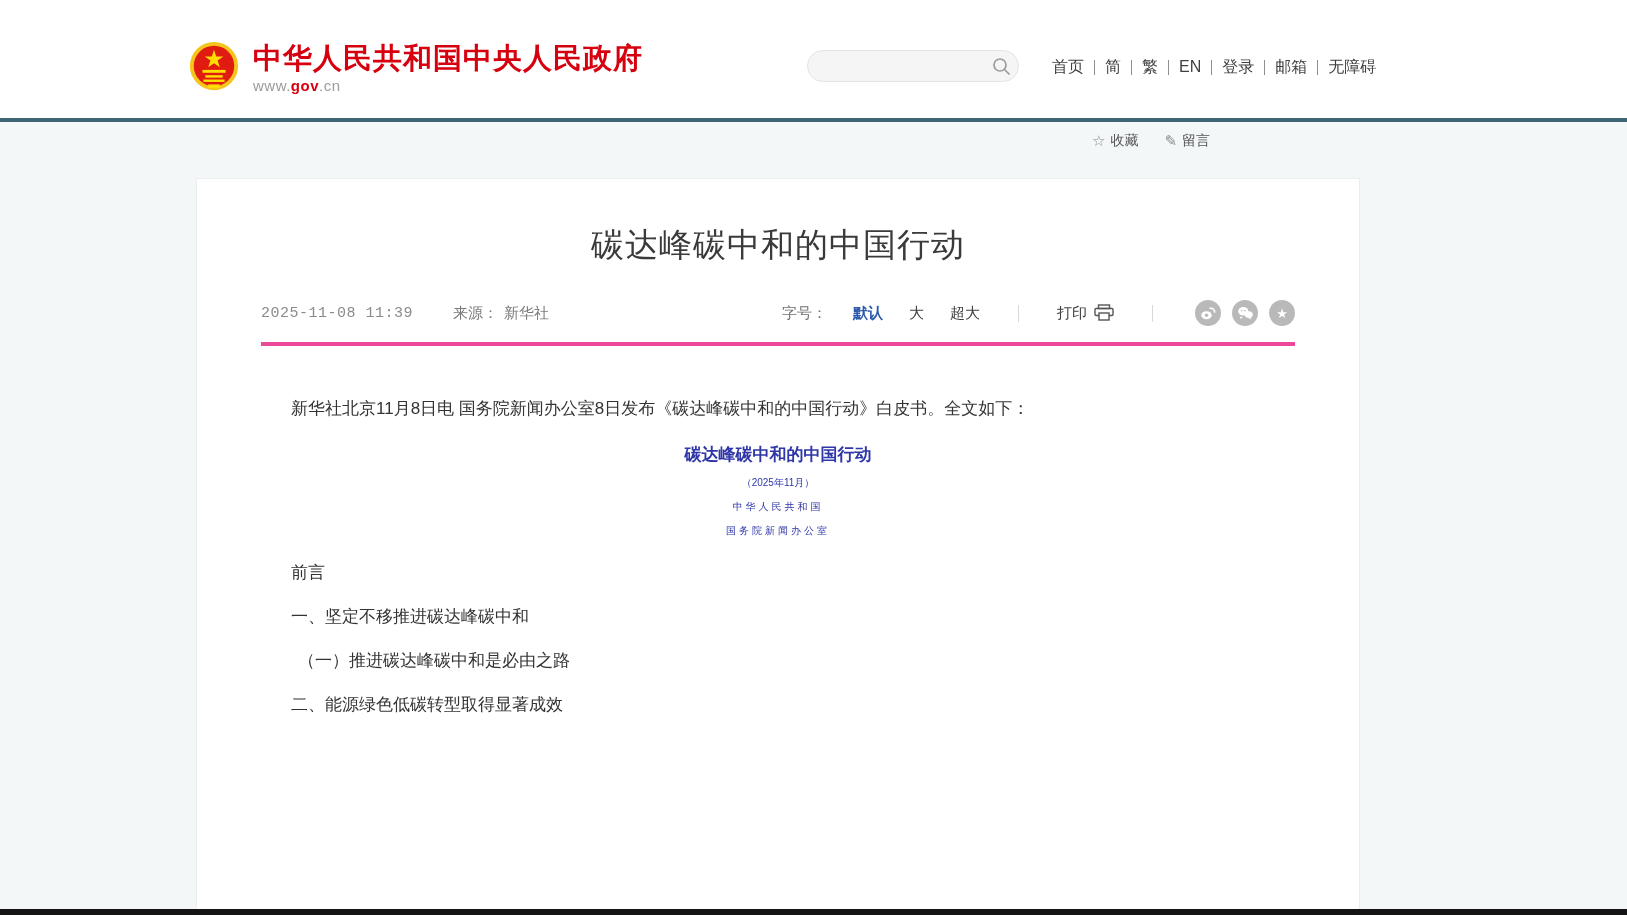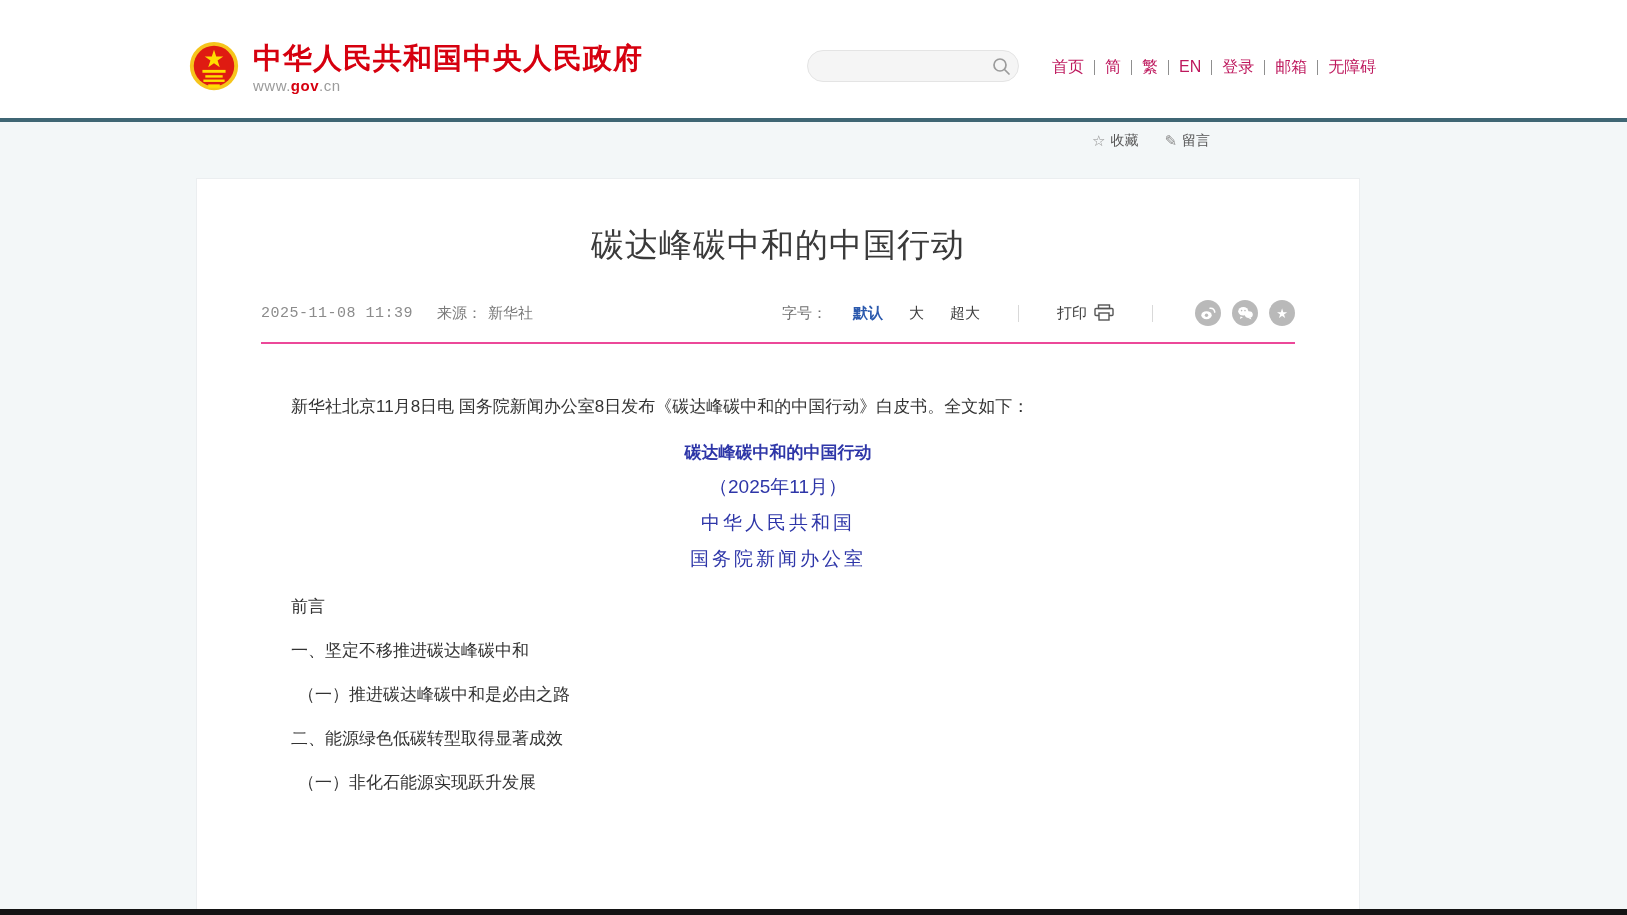--- a/index.html
+++ b/index.html
@@ -21,59 +21,59 @@
   .search-box { position:absolute; left:807px; top:50px; width:212px; height:32px;
     background:#f5f5f5; border:1px solid #e4e4e4; border-radius:16px;
     display:flex; align-items:center; }
   .search-input { flex:1; min-width:0; border:none; background:transparent; outline:none;
     padding:0 4px 0 16px; font-size:14px; color:#333; }
   .search-btn { width:34px; height:30px; border:none; background:transparent; cursor:pointer;
     display:flex; align-items:center; justify-content:center; }
 
   .top-nav { position:absolute; left:1042px; top:55px; height:24px; display:flex; align-items:center;
     font-size:16px; color:#333; }
-  .top-nav .nav-link { color:#be185d; text-decoration:none; padding:0 10px; cursor:pointer; white-space:nowrap;text-align:center; }
+  .top-nav .nav-link { color:#404040; text-decoration:none; padding:0 10px; cursor:pointer; white-space:nowrap;text-align:center; }
   .top-nav .nav-sep { width:1px; height:15px; background:#8f8f8f; }
 
   
   .teal-bar { position:absolute; left:0; top:118px; width:1627px; height:4px; background:#3f6674; }
   .content-bg { position:absolute; left:0; top:122px; width:1627px; height:793px; background:#f3f7f8; }
 
   .page-actions { position:absolute; left:1092px; top:10px; display:flex; gap:26px;
     font-size:14px; color:#555; }
   .action { display:flex; align-items:center; gap:5px; cursor:pointer; }
   .action .ico { color:#8e8e8e; font-size:15px; line-height:14px; }
 
   
   .card { position:absolute; left:196px; top:56px; width:1164px; height:737px;
     background:#fff; border:1px solid #ebeef0; border-bottom:none; overflow:hidden; }
 
   .article-title { margin-top:44px; text-align:center; font-size:33px; font-weight:400;
     color:#3a3a3a; letter-spacing:1px; }
 
   .meta { margin:32px 64px 0; display:flex; justify-content:space-between; align-items:center;
-    padding-bottom:16px; border-bottom:2px solid #ec4899; font-size:15px; color:#8b8b8b; }
+    padding-bottom:16px; border-bottom:4px solid #ec4899; font-size:15px; color:#8b8b8b; }
   .meta-left { display:flex; align-items:center; }
   .meta-date { font-family:"Liberation Mono","DejaVu Sans Mono",monospace; color:#8b8b8b; letter-spacing:.5px; }
-  .meta-src { margin-left:24px; color:#7a7a7a;text-align:right; }
+  .meta-src { margin-left:40px; color:#7a7a7a;text-align:right; }
   .meta-src .src-name { margin-left:6px; color:#7a7a7a; }
   .meta-right { display:flex; align-items:center; gap:26px; color:#666; }
   .fs-label { color:#6f6f6f; }
   .fs-default { color:#2b59ad; font-weight:bold; cursor:pointer; }
   .fs-opt { color:#3f3f3f; cursor:pointer; }
   .vdiv { width:1px; height:17px; background:#d9d9d9; margin:0 12px; }
   .print-wrap { display:flex; align-items:flex-start; gap:7px; color:#3f3f3f; cursor:pointer; }
   .share { display:flex; gap:11px; margin-left:4px; }
   .share-circle { width:26px; height:26px; border-radius:50%; background:#b9b9b9; cursor:pointer;
     display:flex; align-items:center; justify-content:center; color:#fff; font-size:13px; line-height:13px; }
 
   .body { padding:0 94px; font-size:17px; color:#333; }
   .lead { margin-top:50px; line-height:25px; }
   .doc-title { margin-top:22px; text-align:center; color:#2e36a8; font-weight:bold; font-size:17px; }
-  .doc-line { margin-top:10px; text-align:center; color:#2e36a8; font-size:19px; }
+  .doc-line { margin-top:10px; text-align:center; color:#2e36a8; font-size:10px; }
   .doc-kai { font-family:"DejaVu Serif","Liberation Serif",serif; letter-spacing:3px; }
   .toc-heading { margin-top:34px; font-weight:bold; font-size:17px; color:#222; }
   .toc-item { margin-top:26px; line-height:18px; }
   .toc-item.sub { padding-left:7px; }
 
   .bottom-bar { position:absolute; left:0; bottom:0; width:1627px; height:6px; background:#141414; }
 </style>
 </head>
 <body>
 
@@ -191,20 +191,19 @@
         <p class="lead">新华社北京11月8日电 国务院新闻办公室8日发布《碳达峰碳中和的中国行动》白皮书。全文如下：</p>
         <p class="doc-title">碳达峰碳中和的中国行动</p>
         <p class="doc-line">（2025年11月）</p>
         <p class="doc-line doc-kai">中华人民共和国</p>
         <p class="doc-line doc-kai">国务院新闻办公室</p>
 
         <p class="toc-item">前言</p>
         <p class="toc-item">一、坚定不移推进碳达峰碳中和</p>
         <p class="toc-item sub">（一）推进碳达峰碳中和是必由之路</p>
         <p class="toc-item">二、能源绿色低碳转型取得显著成效</p>
-        <p class="toc-item sub">（一）非化石能源实现跃升发展</p>
       </div>
 
     </main>
   </div>
 
   <div class="bottom-bar"></div>
 </div>
 
 </body></html>

